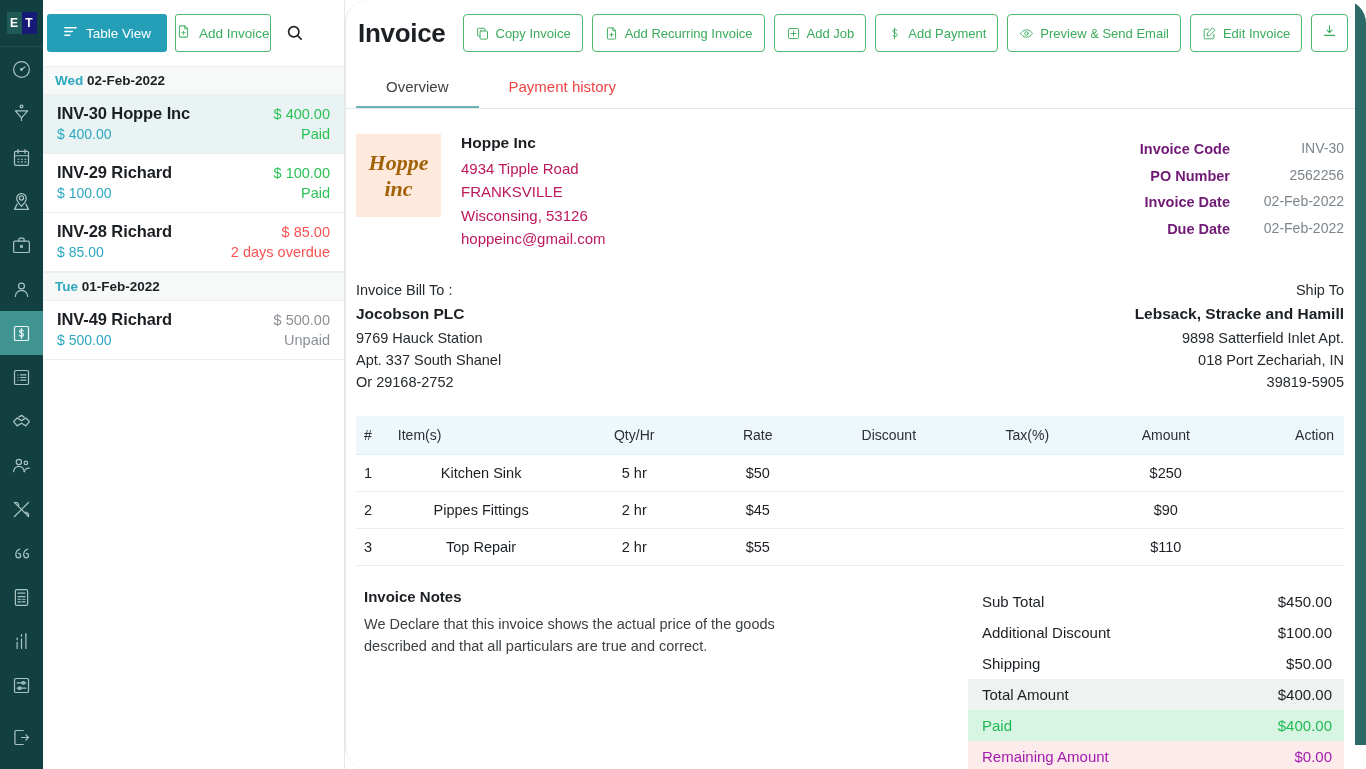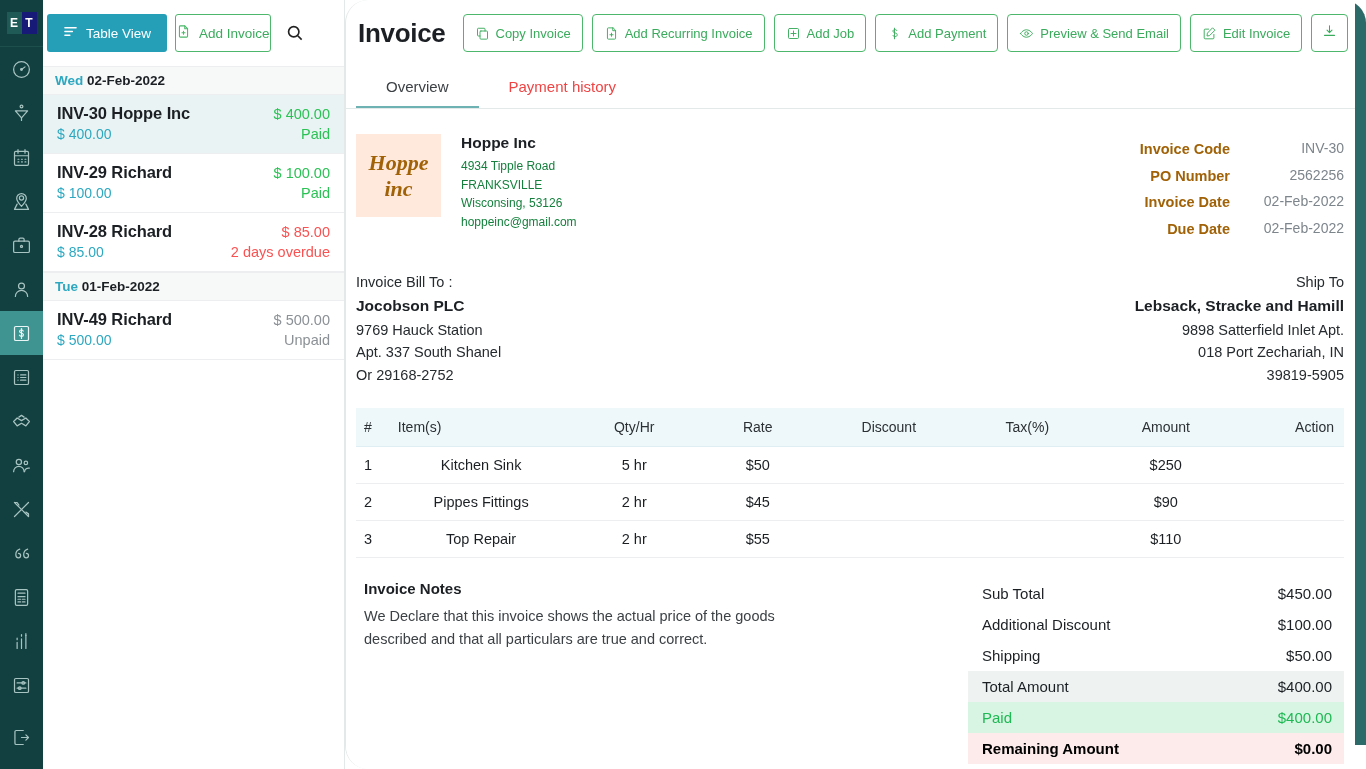--- a/index.html
+++ b/index.html
@@ -148,24 +148,24 @@
   .org-row { display: flex; padding: 25px 0 6px 0; }
   .org-left { display: flex; gap: 20px; }
   .org-logo {
     width: 85px; height: 83px; background: #ffe9dc;
     display: flex; flex-direction: column; align-items: center; justify-content: center;
     color: #a16207; font-family: "Liberation Serif", serif;
     font-style: italic; font-weight: bold; font-size: 22px; line-height: 1.18;
   }
   .org-info { display: flex; flex-direction: column; }
   .org-name { font-size: 15.5px; font-weight: bold; color: #1c2024; margin-bottom: 5px; }
-  .org-line { font-size: 12px; color: #15803d; line-height: 1.55; }
+  .org-line { font-size: 15px; color: #be185d; line-height: 1.55; }
   .meta { margin-left: auto; text-align: right; padding-top: 2px; }
   .meta-row { display: flex; justify-content: flex-end; gap: 18px; line-height: 1.83; }
-  .meta-k { font-size: 14.5px; color: #a16207; font-weight: bold; }
+  .meta-k { font-size: 14.5px; color: #701a75; font-weight: bold; }
   .meta-v { font-size: 14px; color: #7d858c; min-width: 96px; text-align: right; }
 
   .addr-row { display: flex; justify-content: space-between; padding: 24px 0 14px 0; }
   .addr-col { display: flex; flex-direction: column; }
   .addr-col.right { text-align: right; align-items: flex-end; }
   .addr-label { font-size: 14.5px; color: #262b2f; line-height: 1.5; }
   .addr-name { font-size: 15.5px; font-weight: bold; color: #1c2024; line-height: 1.6; }
   .addr-line { font-size: 14.5px; color: #262b2f; line-height: 1.55; }
 
   table.items { width: 100%; border-collapse: collapse; margin-top: 8px; }
@@ -197,21 +197,21 @@
   .tot-row {
     display: flex; justify-content: space-between; align-items: center;
     padding: 7px 12px 7px 14px; font-size: 15px;
   }
   .tot-k { color: #1c2024; }
   .tot-v { color: #1c2024; }
   .tot-row.hl-total { background: #eef3f2; }
   .tot-row.hl-paid { background: #d8f4e2; }
   .tot-row.hl-paid .tot-k, .tot-row.hl-paid .tot-v { color: #1eb954; }
   .tot-row.hl-rem { background: #fdeaea; }
-  .tot-row.hl-rem .tot-k, .tot-row.hl-rem .tot-v { color: #000000; font-weight: bold; }
+  .tot-row.hl-rem .tot-k, .tot-row.hl-rem .tot-v { color: #a21caf; }
   .tot-row.hl-total .tot-k, .tot-row.hl-total .tot-v { font-weight: normal; }
 
   .scrollbar {
     position: absolute; right: 0; top: 0; width: 11px; height: 769px;
     background: #ffffff;
   }
   .scroll-thumb {
     position: absolute; right: 0; top: 0; width: 11px; height: 745px;
     background: #2b6a68; border-radius: 0;
   }

